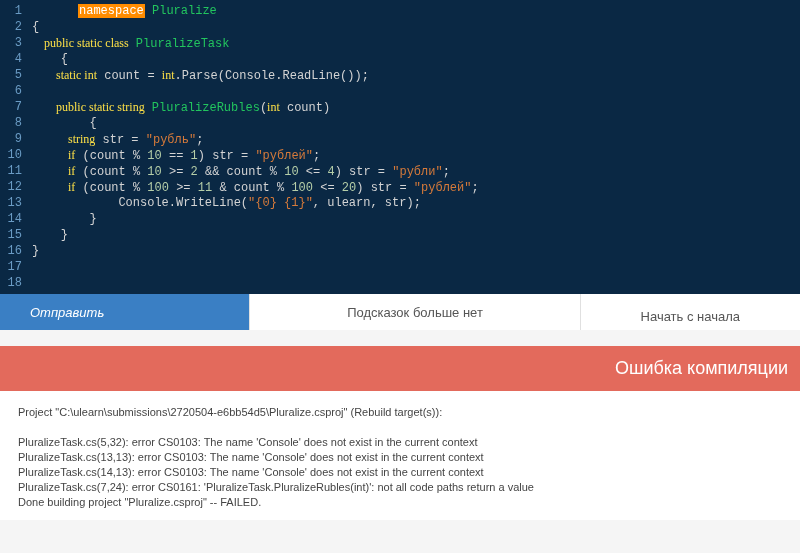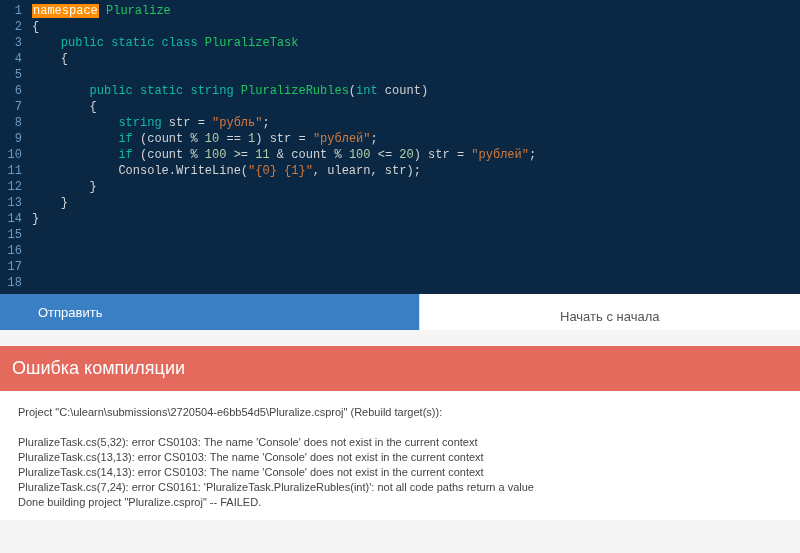--- a/index.html
+++ b/index.html
@@ -38,22 +38,23 @@
       overflow-x: auto;
     }
     .code-line {
       height: 16px;
       white-space: pre;
     }
     .hl-namespace {
       background: #ff8c00;
       color: #fff;
       padding: 0 1px;
+      margin-left: 46px;
     }
-    .kw { color: #14b8a6; }
+    .kw { color: #fde047; font-family: Liberation Serif, serif; }
     .cls { color: #22c55e; }
     .str { color: #d67a3a; }
     .num { color: #b5cea8; }
     
     .button-row {
       display: flex;
       background: #fff;
       height: 36px;
     }
     .btn {
@@ -66,39 +67,40 @@
       cursor: pointer;
       border-right: 1px solid #e0e0e0;
     }
     .btn:last-child {
       border-right: none;
       margin-top: 8px;
     }
     .btn-primary {
       background: #3a7fc4;
       color: #fff;
-      padding-left: 38px;
+      padding-left: 30px;
       text-align: left;
+      font-style: italic;
     }
     .btn-hints {
       flex: 1.5;
     }
     .btn-restart {
       flex: 1;
     }
     
     .spacer {
       height: 16px;
       background: #f5f5f5;
     }
     
     .error-header {
       background: #e36a5c;
       color: #fff;
-      text-align: left;
+      text-align: right;
       padding: 12px;
       font-family: Arial, sans-serif;
       font-size: 18px;
       font-weight: 300;
     }
     
     .error-output {
       background: #fff;
       padding: 14px 18px 10px;
       font-size: 11px;
@@ -130,36 +132,39 @@
       <div>15</div>
       <div>16</div>
       <div>17</div>
       <div>18</div>
     </div>
   <div class="code-area">
     <div class="code-line"><span class="hl-namespace">namespace</span><span class="cls"> Pluralize</span></div>
     <div class="code-line"><span>{</span></div>
     <div class="code-line"><span class="kw">    public static class</span><span class="cls"> PluralizeTask</span></div>
     <div class="code-line"><span>    {</span></div>
+    <div class="code-line"><span class="kw">        static int</span><span> count = </span><span class="kw">int</span><span>.Parse(Console.ReadLine());</span></div>
     <div class="code-line"><span></span></div>
     <div class="code-line"><span class="kw">        public static string</span><span class="cls"> PluralizeRubles</span><span>(</span><span class="kw">int</span><span> count)</span></div>
     <div class="code-line"><span>        {</span></div>
     <div class="code-line"><span class="kw">            string</span><span> str = </span><span class="str">"рубль"</span><span>;</span></div>
     <div class="code-line"><span class="kw">            if</span><span> (count % </span><span class="num">10</span><span> == </span><span class="num">1</span><span>) str = </span><span class="str">"рублей"</span><span>;</span></div>
+    <div class="code-line"><span class="kw">            if</span><span> (count % </span><span class="num">10</span><span> &gt;= </span><span class="num">2</span><span> &amp;&amp; count % </span><span class="num">10</span><span> &lt;= </span><span class="num">4</span><span>) str = </span><span class="str">"рубли"</span><span>;</span></div>
     <div class="code-line"><span class="kw">            if</span><span> (count % </span><span class="num">100</span><span> &gt;= </span><span class="num">11</span><span> &amp; count % </span><span class="num">100</span><span> &lt;= </span><span class="num">20</span><span>) str = </span><span class="str">"рублей"</span><span>;</span></div>
     <div class="code-line"><span>            Console.WriteLine(</span><span class="str">"{0} {1}"</span><span>, ulearn, str);</span></div>
     <div class="code-line"><span>        }</span></div>
     <div class="code-line"><span>    }</span></div>
     <div class="code-line"><span>}</span></div>
     <div class="code-line"><span></span></div>
   </div>
 </div>
 
 <div class="button-row">
   <button class="btn btn-primary">Отправить</button>
+  <button class="btn btn-hints">Подсказок больше нет</button>
   <button class="btn btn-restart">Начать с начала</button>
 </div>
 
 <div class="spacer"></div>
 
 <div class="error-header">Ошибка компиляции</div>
 <pre class="error-output">Project "C:\ulearn\submissions\2720504-e6bb54d5\Pluralize.csproj" (Rebuild target(s)):
 
 PluralizeTask.cs(5,32): error CS0103: The name 'Console' does not exist in the current context
 PluralizeTask.cs(13,13): error CS0103: The name 'Console' does not exist in the current context

